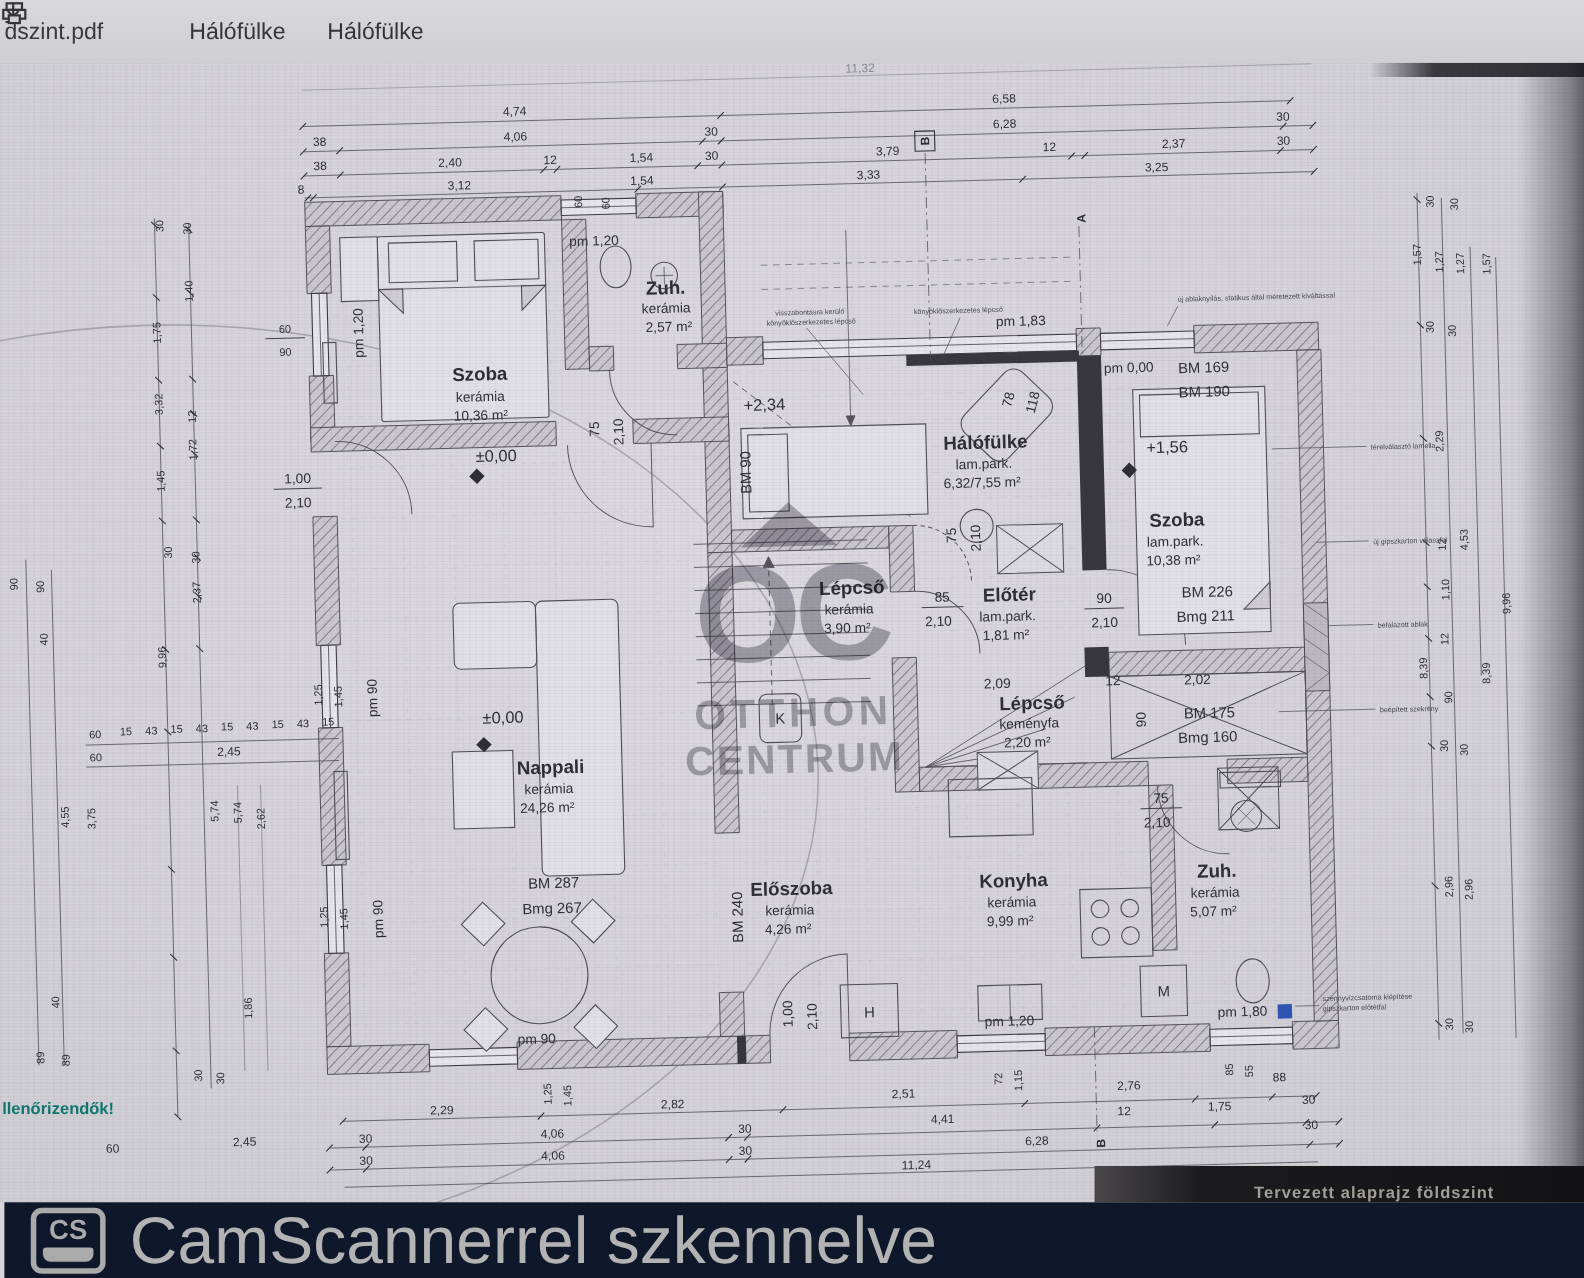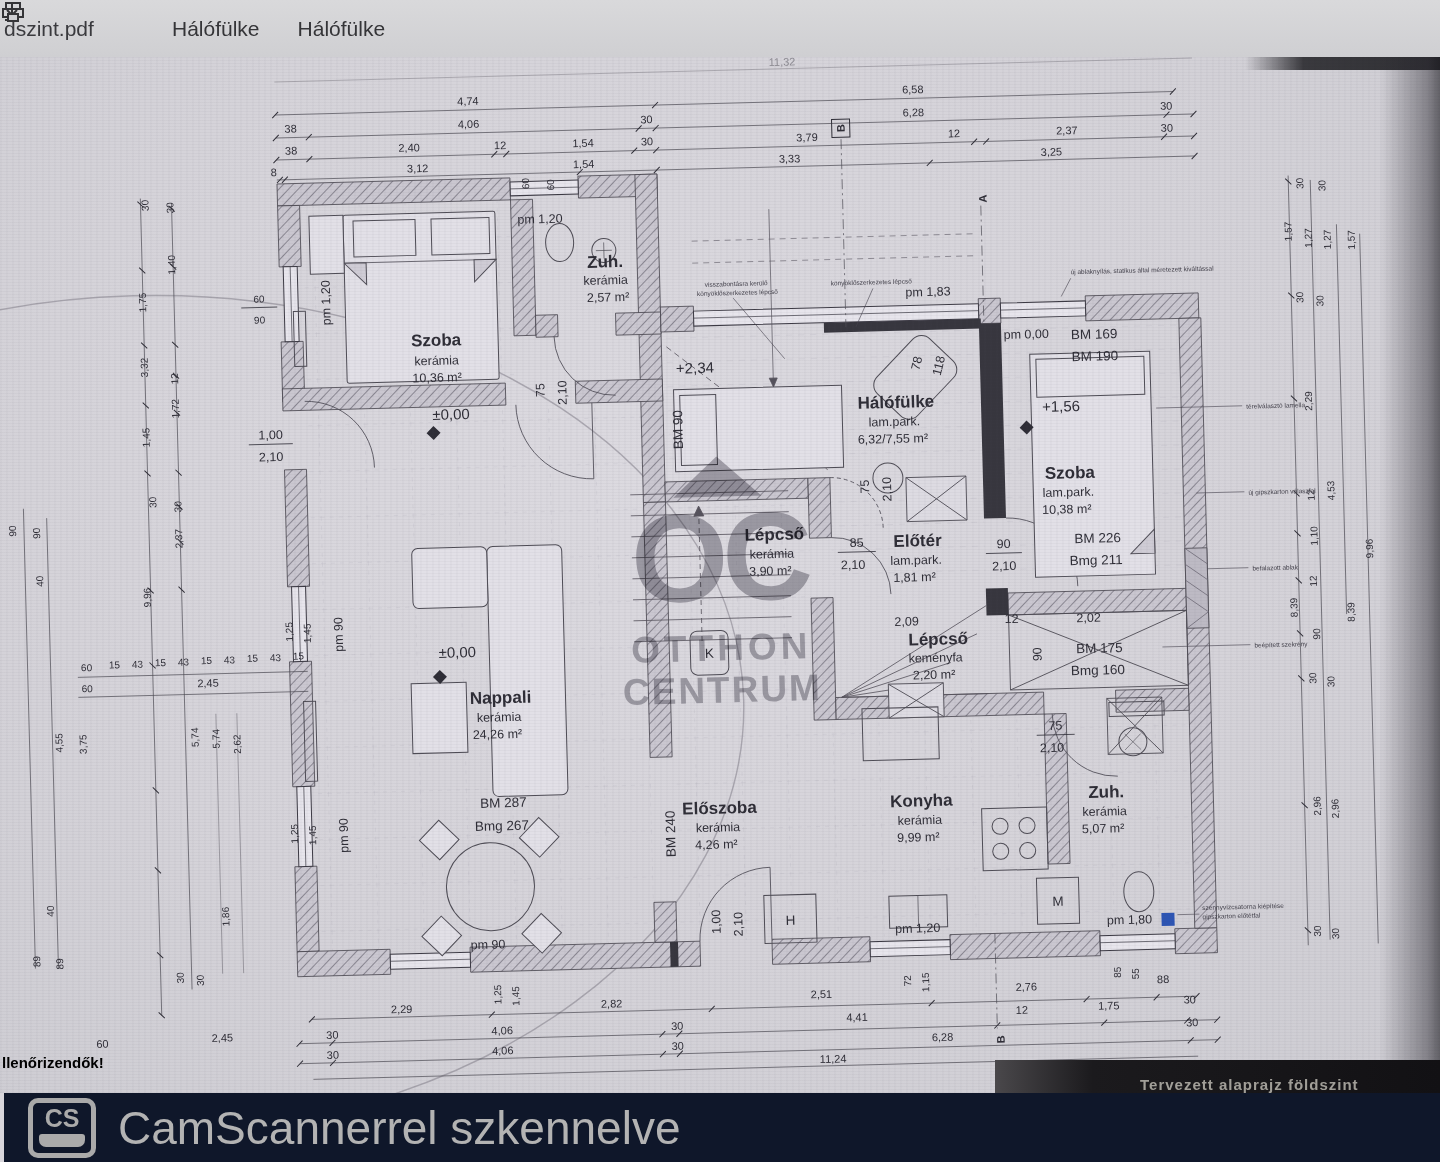--- a/index.html
+++ b/index.html
@@ -29,33 +29,33 @@
   .ds{font-size:10px;text-anchor:middle;}
   .rn{font-size:17px;font-weight:bold;text-anchor:middle;}
   .rs{font-size:12.5px;text-anchor:middle;}
   .bm{font-size:13.5px;text-anchor:middle;}
   .pm{font-size:12.5px;text-anchor:middle;}
   .lv{font-size:15px;text-anchor:middle;}
   .tn{font-size:6.5px;text-anchor:start;fill:#45434d;}
   .mk{font-size:11px;font-weight:bold;text-anchor:middle;}
   .wm{fill:#6b6874;opacity:.5;text-anchor:middle;font-weight:bold;}
   
-  .note{position:absolute;left:2px;top:1054px;font-size:15px;font-weight:bold;color:#000000;z-index:6;}
+  .note{position:absolute;left:2px;top:1000px;font-size:15px;font-weight:bold;color:#0f766e;z-index:6;}
   .titleband{position:absolute;left:995px;top:1060px;width:445px;height:33px;z-index:6;
     background:linear-gradient(90deg,#4a484b 0,#1b1a1d 22%,#121114 100%);
     color:#cfccc3;font-size:15px;font-weight:bold;display:flex;align-items:flex-end;
     padding-left:0;letter-spacing:1px;}
   .titleband span{margin-left:145px;opacity:.75;filter:blur(.4px);}
   .csband{position:absolute;left:4px;top:1093px;width:1440px;height:69px;background:#0f172a;z-index:7;
     display:flex;align-items:center;}
   .cslogo{width:58px;height:50px;border:5px solid #aaaaaa;border-radius:10px;margin-left:24px;
     display:flex;flex-direction:column;align-items:center;justify-content:flex-start;}
   .cslogo .cst{font-size:25px;font-weight:bold;color:#aaaaaa;line-height:30px;}
   .cslogo .csbar{width:46px;height:13px;background:#aaaaaa;border-radius:3px 3px 7px 7px;margin-top:1px;}
-  .cscap{font-size:46px;color:#b3b3b3;margin-left:22px;letter-spacing:0px;}
+  .cscap{font-size:60px;color:#b3b3b3;margin-left:22px;letter-spacing:0px;}
 </style>
 </head>
 <body>
 
 <div class="toolbar">
   <span class="fname">dszint.pdf</span>
   <span class="tbtn">
     <svg width="24" height="24" viewBox="0 0 24 24">
       <path d="M12 3v12M7 10l5 5 5-5" stroke="#353538" stroke-width="2" fill="none"></path>
       <path d="M5 20h14" stroke="#353538" stroke-width="2"></path>

